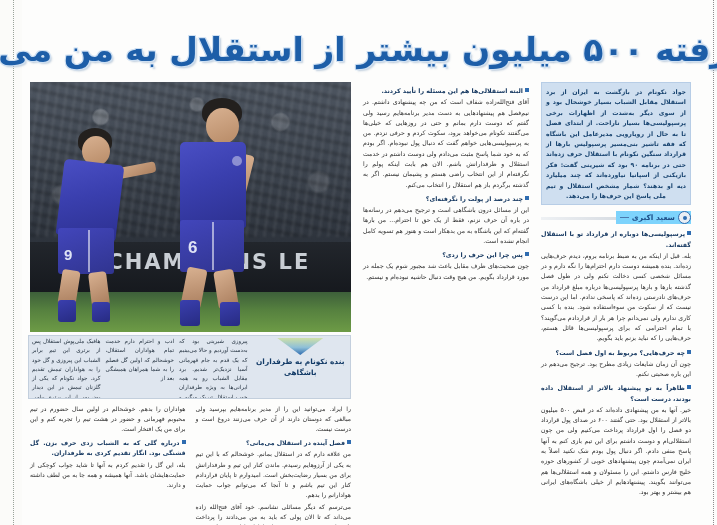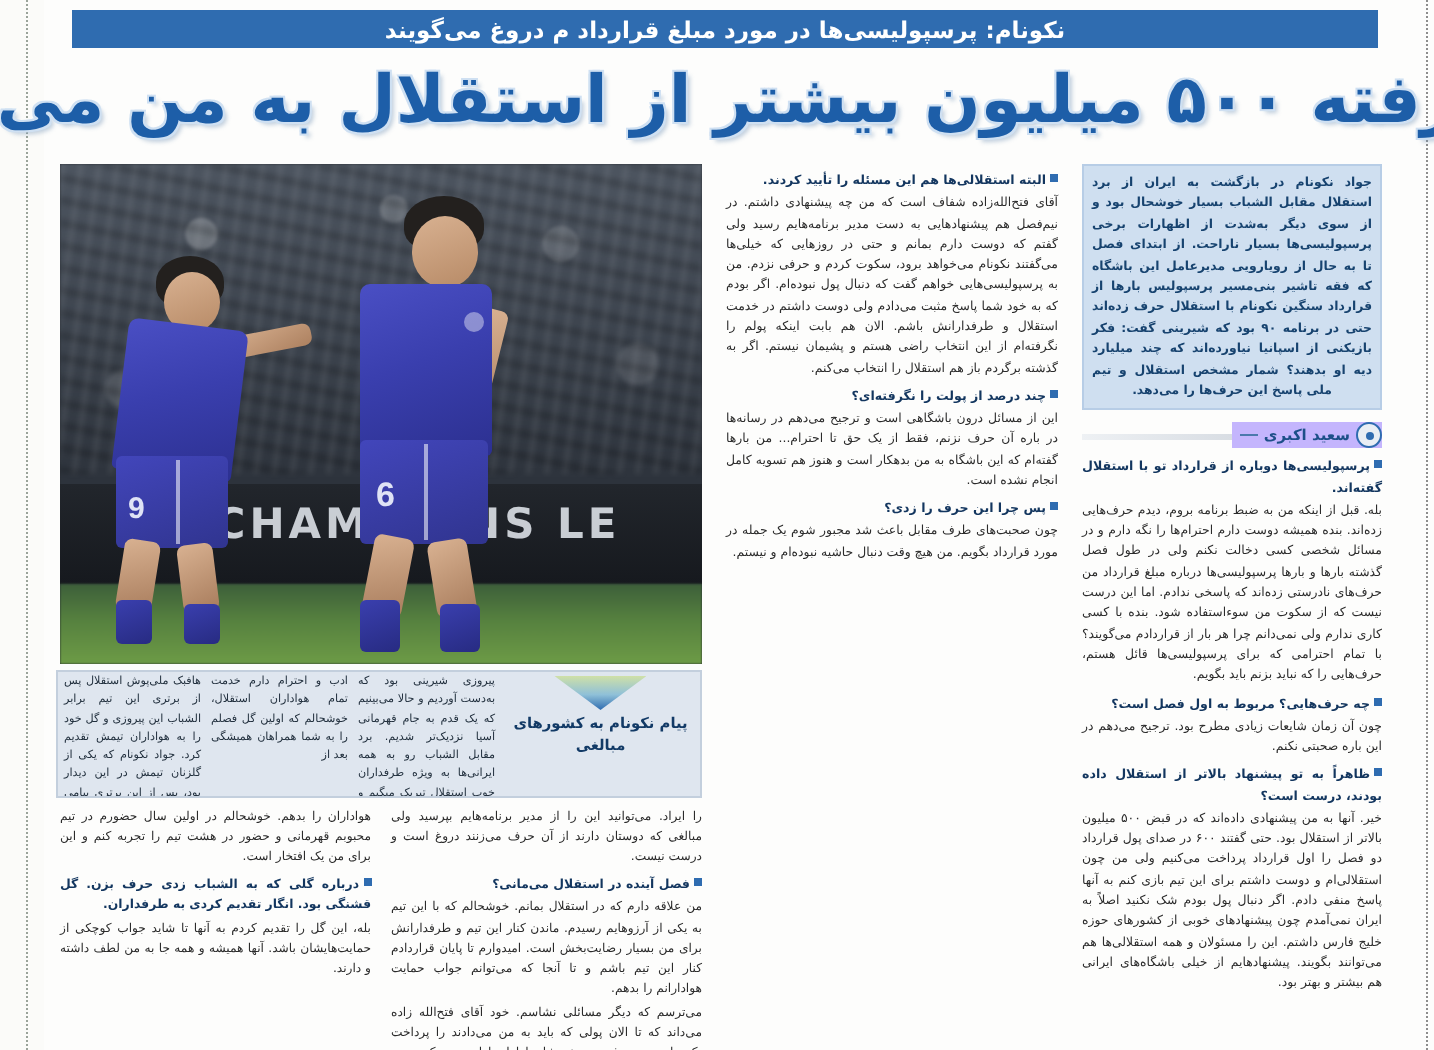--- a/index.html
+++ b/index.html
@@ -64,21 +64,21 @@
   .byline{
     position:relative;margin:6px 0 5px 0;height:13px;
   }
   .byline .rule{
     position:absolute;right:0;left:0;top:6px;height:3px;
     background:linear-gradient(to left,#c2c9d2,#eef1f4);
   }
   .byline .tag{
     position:absolute;right:0;top:0;height:13px;
     display:flex;align-items:center;gap:3px;
-    background:#c4b5fd;padding-left:4px;
+    background:#7dd3fc;padding-left:4px;
   }
   .byline .ball{
     width:11px;height:11px;border-radius:50%;
     background:#e9eef4;border:1.3px solid #2f6cb0;
     position:relative;flex:0 0 auto;
   }
   .byline .ball:after{
     content:"";position:absolute;left:50%;top:50%;
     width:4px;height:4px;margin:-2px 0 0 -2px;border-radius:50%;
     background:#2f6cb0;
@@ -227,21 +227,20 @@
 <body>
 
 <div class="page">
 
   <div class="gutter-left">
     <div class="rule"></div>
 
   </div>
   <div class="gutter-right"></div>
 
-  <div class="kicker">نکونام: پرسپولیسی‌ها در مورد مبلغ قرارداد م دروغ می‌گویند</div>
   <div class="headline">یادتان رفته ۵۰۰ میلیون بیشتر از استقلال به من می‌دادید؟!</div>
 
   <div class="content">
 
     <div class="col-right">
 
       <div class="intro-box">
         <p>جواد نکونام در بازگشت به ایران از برد استقلال مقابل الشباب بسیار خوشحال بود و از سوی دیگر به‌شدت از اظهارات برخی پرسپولیسی‌ها بسیار ناراحت. از ابتدای فصل تا به حال از رویارویی مدیرعامل این باشگاه که فقه تاشیر بنی‌مسیر پرسپولیس بارها از قرارداد سنگین نکونام با استقلال حرف زده‌اند حتی در برنامه ۹۰ بود که شیرینی گفت: فکر بازیکنی از اسپانیا نیاورده‌اند که چند میلیارد دیه او بدهند؟ شمار مشخص استقلال و تیم ملی پاسخ این حرف‌ها را می‌دهد.</p>
       </div>
 
@@ -311,22 +310,22 @@
           <div class="p-leg" style="left:26px;top:172px;width:20px;height:40px;transform:rotate(11deg);"></div>
           <div class="p-leg" style="left:58px;top:174px;width:20px;height:38px;transform:rotate(-9deg);"></div>
           <div class="p-sock" style="left:22px;top:204px;width:20px;height:26px;"></div>
           <div class="p-sock" style="left:62px;top:206px;width:20px;height:24px;"></div>
         </div>
       </div>
 
       <div class="cap-strip">
         <div class="cap-box">
           <div class="chevron"></div>
-          <div class="cap-title">پیام نکونام به کشورهای</div>
-          <div class="cap-title">مبالغی</div>
+          <div class="cap-title">بنده نکونام به طرفداران</div>
+          <div class="cap-title">باشگاهی</div>
         </div>
         <div class="cap-cols">
           <div class="cap-col">
               <p>پیروزی شیرینی بود که به‌دست آوردیم و حالا می‌بینیم که یک قدم به جام قهرمانی آسیا نزدیک‌تر شدیم. برد مقابل الشباب رو به همه ایرانی‌ها به ویژه طرفداران خوب استقلال تبریک میگیم و گل دیشبم رو تقدیم می‌کنم به شما هواداران ای که همیشه پشتیبان و دلگرمی ما بودید»</p>
             </div>
           <div class="cap-col">
               <p>ادب و احترام دارم خدمت تمام هواداران استقلال، خوشحالم که اولین گل فصلم را به شما همراهان همیشگی بعد از</p>
             </div>
           <div class="cap-col">
               <p>هافبک ملی‌پوش استقلال پس از برتری این تیم برابر الشباب این پیروزی و گل خود را به هواداران تیمش تقدیم کرد. جواد نکونام که یکی از گلزنان تیمش در این دیدار بود، پس از این برتری پیامی خطاب به هواداران استقلال در فضای مجازی به شرح زیر منتشر کرد: «عرض سلام و</p>

